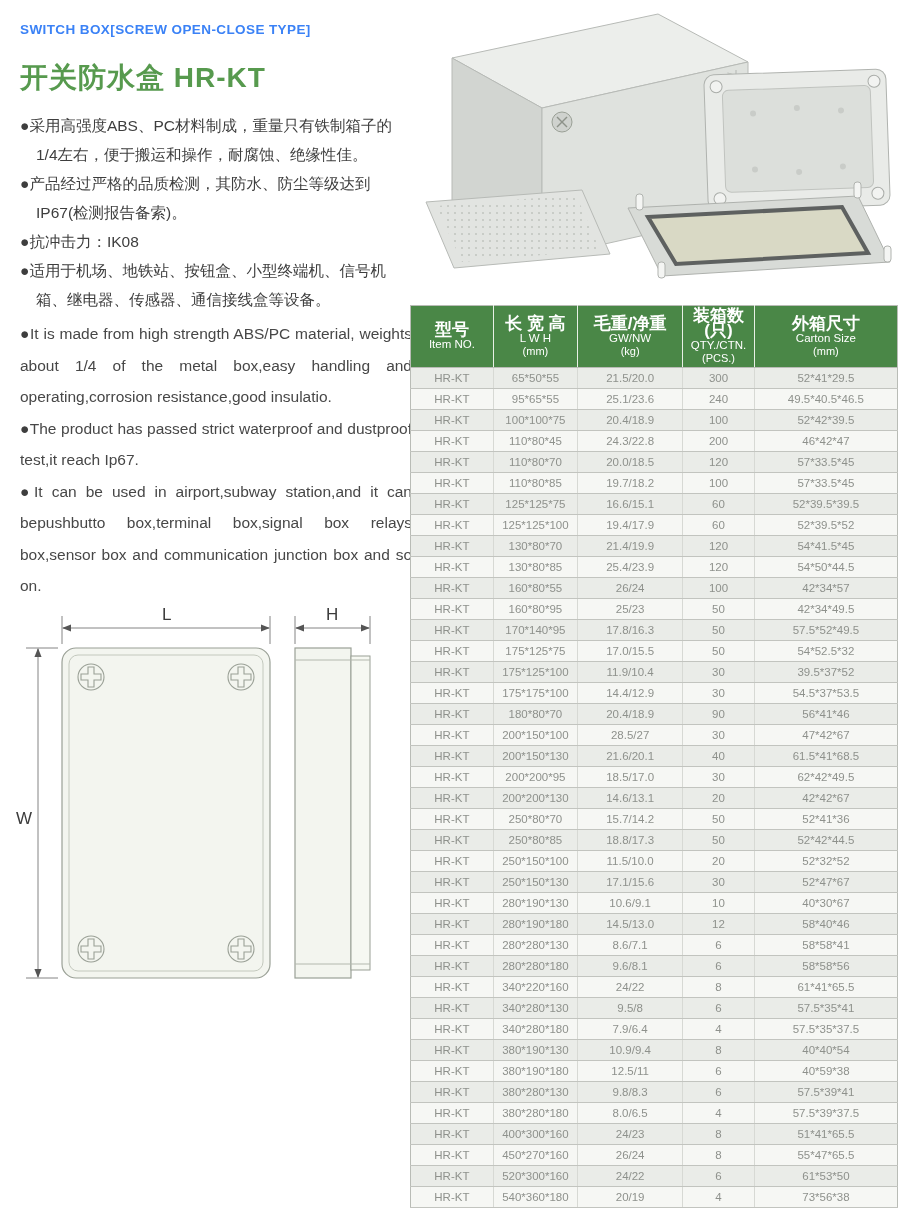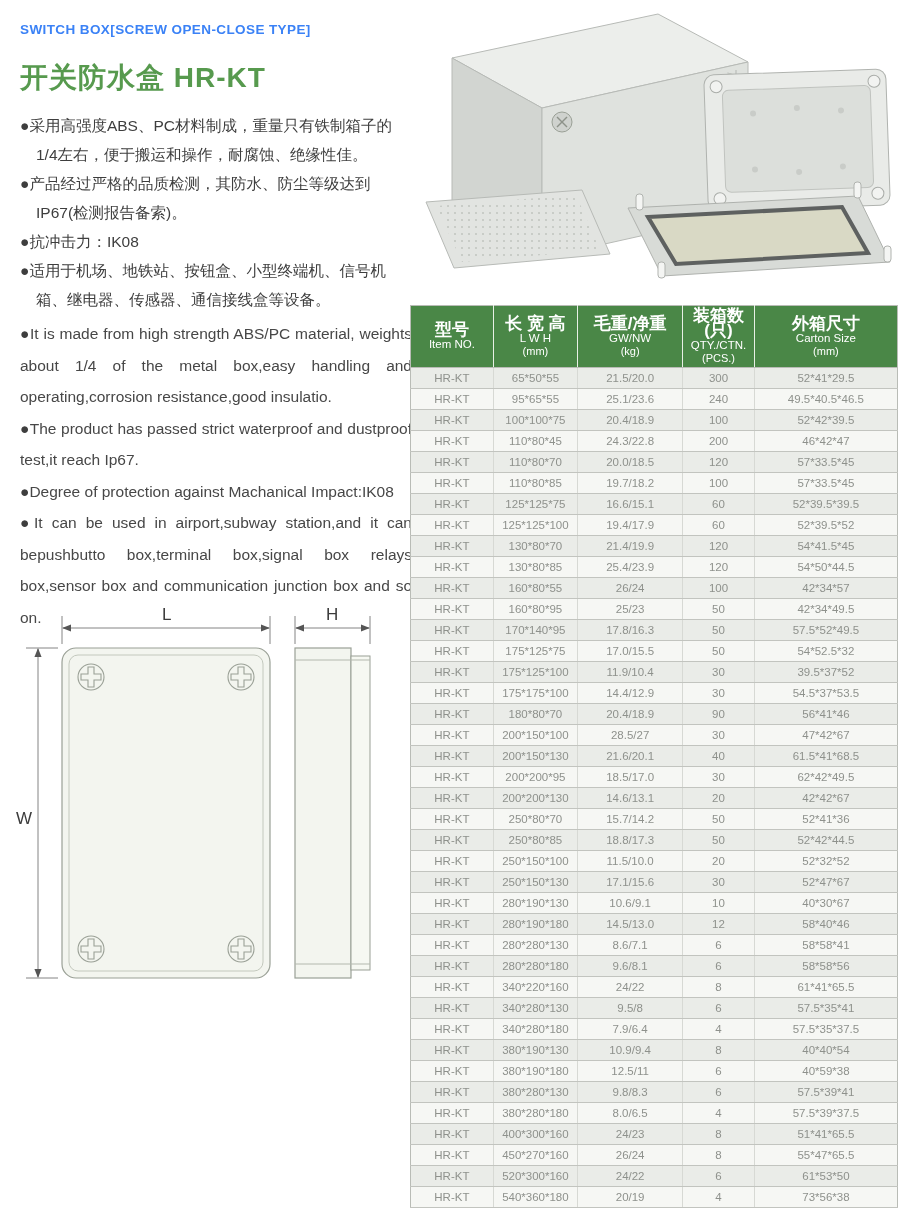--- a/index.html
+++ b/index.html
@@ -61,21 +61,20 @@
 
         <p><span class="bullet">●</span><span>适用于机场、地铁站、按钮盒、小型终端机、信号机箱、继电器、传感器、通信接线盒等设备。</span></p>
       </div>
 
     <div class="features-en">
 
         <p><span class="bullet">●</span><span>It is made from high strength ABS/PC material, weights about 1/4 of the metal box,easy handling and operating,corrosion resistance,good insulatio.</span></p>
 
         <p><span class="bullet">●</span><span>The product has passed strict waterproof and dustproof test,it reach Ip67.</span></p>
 
-        <p><span class="bullet">●</span><span>Degree of protection against Machanical Impact:IK08</span></p>
 
         <p><span class="bullet">●</span><span>It can be used in airport,subway station,and it can bepushbutto box,terminal box,signal box relays box,sensor box and communication junction box and so on.</span></p>
       </div>
   </div>
 
   <svg class="diagram" viewBox="0 0 398 420" xmlns="http://www.w3.org/2000/svg">
     <defs>
       <marker id="arrL" markerWidth="10" markerHeight="8" refX="1" refY="4" orient="auto">
         <path d="M10,0 L0,4 L10,8 z" fill="#555"></path>
       </marker>

